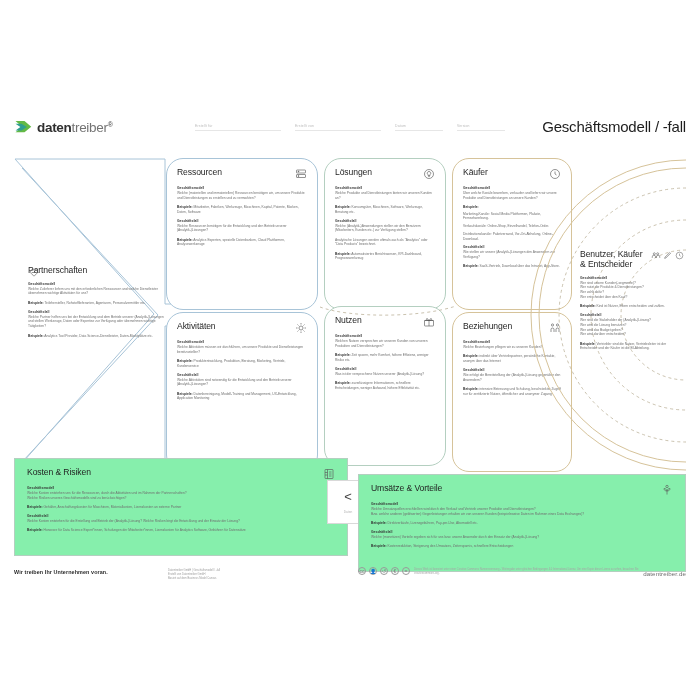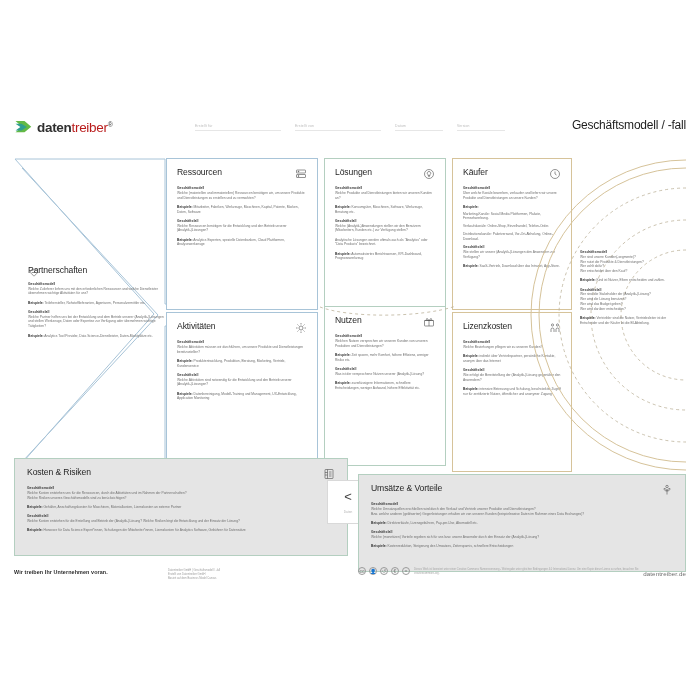--- a/index.html
+++ b/index.html
@@ -12,37 +12,37 @@
   .page { position: relative; width: 700px; height: 700px; background:#fff; }
 
   
   .header {
     position: absolute; left: 0; top: 112px; width: 700px; height: 40px;
   }
   .logo-wrap { position:absolute; left:14px; top:6px; display:flex; align-items:center; gap:5px; }
   .logo-mark { width:18px; height:18px; display:block; }
   .logo-text { font-size:13.5px; letter-spacing:-0.3px; color:#3c3c3c; white-space:nowrap;}
   .logo-text b { font-weight:700; color:#2f2f2f; }
-  .logo-text span.light { font-weight:400; color:#b91c1c; }
+  .logo-text span.light { font-weight:400; color:#737373; }
   .logo-text sup { font-size:7px; vertical-align:super; }
 
   .meta-fields { position:absolute; left:195px; top:12px; width:330px; height:18px; }
   .meta-field { position:absolute; top:0; font-size:3.4px; color:#b9b9b9; letter-spacing:0.2px; }
   .meta-field .rule { display:block; margin-top:2px; width:100%; height:1px; background:#e6e6e6; }
 
   .doc-title {
     position:absolute; right:14px; top:6px;
-    font-size:12px; color:#1d1d1d; letter-spacing:-0.2px; white-space:nowrap;
+    font-size:15px; color:#1d1d1d; letter-spacing:-0.2px; white-space:nowrap;
   }
 
   
   .canvas { position:absolute; left:14px; top:158px; width:672px; height:398px; }
 
   .blk {
-    position:absolute; background:#fff; padding:9px 10px 8px 10px; overflow:hidden;
+    position:absolute; background:#fff; padding:9px 10px 8px 10px; overflow:hidden;border-radius:17px;
   }
   .blk.blue   { border:1px solid #a8c4d8; }
   .blk.green  { border:1px solid #b4cfc0; }
   .blk.tan    { border:1px solid #d6c39a; }
 
   .blk-head {
     display:flex; align-items:flex-start; justify-content:space-between; gap:6px;
     margin-bottom:6px;
   }
   .blk-title {
@@ -61,21 +61,21 @@
   
   .chev { position:absolute; left:0; top:0; width:176px; height:314px; }
   .chev svg { position:absolute; left:0; top:0; }
   .chev-body { position:absolute; left:14px; top:108px; width:138px; }
 
   
   .circles { position:absolute; left:466px; top:0px; width:206px; height:314px; pointer-events:none; }
 
   
   .bottom { position:absolute; left:14px; top:458px; width:672px; height:98px; }
-  .bbox { position:absolute; top:0; height:98px; background:#e5e5e5; border:1px solid #b4cfc0; padding:9px 12px; }
+  .bbox { position:absolute; top:0; height:98px; background:#86efac; border:1px solid #b4cfc0; padding:9px 12px; }
   .bbox .blk-title { font-size:8.6px; }
   .midbox {
     position:absolute; left:313px; top:22px; width:42px; height:44px;
     border:1px solid #d9d9d9; background:#fff;
     display:flex; flex-direction:column; align-items:center; justify-content:center;
   }
   .midbox .arrow { font-size:13px; color:#444; line-height:1; }
   .midbox .cap { font-size:3.2px; color:#b5b5b5; margin-top:7px; }
 
   
@@ -271,21 +271,21 @@
       <div class="qtext" style="margin-bottom:4px;">Distributionskanäle: Paketversand, Vor-Ort-Abholung, Online-Download.</div>
       <div class="qgroup">
         <div class="qlabel">Geschäftsfall</div>
         <div class="qtext">Wie stellen wir unsere (Analytik-)Lösungen den Anwendern zur Verfügung?</div>
       </div>
       <div class="exline"><b>Beispiele:</b> <span>SaaS-Vertrieb, Download über das Intranet, App-Store.</span></div>
     </div>
 
     <div class="blk tan" style="left:438px; top:154px; width:120px; height:160px;">
       <div class="blk-head">
-        <div class="blk-title">Lizenzkosten</div>
+        <div class="blk-title">Beziehungen</div>
         <div class="blk-icon">
           <svg width="12" height="12" viewBox="0 0 24 24" fill="none" stroke="#5a5a5a" stroke-width="1.3">
             <circle cx="7" cy="6" r="2.2"></circle>
               <circle cx="17" cy="6" r="2.2"></circle>
             <path d="M4 20v-5a3 3 0 0 1 6 0v5M14 20v-5a3 3 0 0 1 6 0v5"></path>
           </svg>
         </div>
       </div>
       <div class="qgroup">
         <div class="qlabel">Geschäftsmodell</div>
@@ -306,20 +306,40 @@
       <path d="M206 62 A95 95 0 0 0 206 252" fill="none" stroke="#bcb39a" stroke-width="0.8" stroke-dasharray="3 3"></path>
       <path d="M206 92 A65 65 0 0 0 206 222" fill="none" stroke="#bcb39a" stroke-width="0.8" stroke-dasharray="3 3"></path>
       <path d="M0 142 C 60 148, 130 150, 206 146" fill="none" stroke="#bcb39a" stroke-width="0.8" stroke-dasharray="3 3" transform="translate(-310,0)"></path>
     </svg>
 
     <svg style="position:absolute; left:306px; top:146px; width:136px; height:14px;" viewBox="0 0 136 14">
       <path d="M0 3 C 30 14, 100 14, 136 2" fill="none" stroke="#bcb39a" stroke-width="0.8" stroke-dasharray="3 3"></path>
     </svg>
 
     <div style="position:absolute; left:566px; top:92px; width:104px;">
+      <div class="blk-head">
+        <div class="blk-title two">
+          <span>Benutzer, Käufer</span><br>
+          <span>&amp; Entscheider</span>
+        </div>
+        <div class="blk-icon">
+          <svg width="10" height="10" viewBox="0 0 24 24" fill="none" stroke="#5a5a5a" stroke-width="1.4">
+              <circle cx="8" cy="9" r="2.4"></circle>
+              <circle cx="16" cy="9" r="2.4"></circle>
+              <path d="M3 19v-2.5a4 4 0 0 1 8 0V19M13 19v-2.5a4 4 0 0 1 8 0V19"></path>
+            </svg>
+          <svg width="10" height="10" viewBox="0 0 24 24" fill="none" stroke="#5a5a5a" stroke-width="1.4">
+              <path d="M4 20l3-1 11-11-2-2L5 17z"></path>
+            </svg>
+          <svg width="9" height="9" viewBox="0 0 24 24" fill="none" stroke="#5a5a5a" stroke-width="1.4">
+              <circle cx="12" cy="12" r="9"></circle>
+              <path d="M12 7v5l3 2"></path>
+            </svg>
+        </div>
+      </div>
       <div class="qgroup">
         <div class="qlabel">Geschäftsmodell</div>
         <div class="qtext">Wer sind unsere Kunden(-segmente)?</div>
         <div class="qtext">Wer nutzt die Produkte &amp; Dienstleistungen?</div>
         <div class="qtext">Wer zahlt dafür?</div>
         <div class="qtext">Wer entscheidet über den Kauf?</div>
       </div>
       <div class="exline"><b>Beispiele:</b> <span>Kind ist Nutzer, Eltern entscheiden und zahlen.</span></div>
       <div class="qgroup">
         <div class="qlabel">Geschäftsfall</div>

